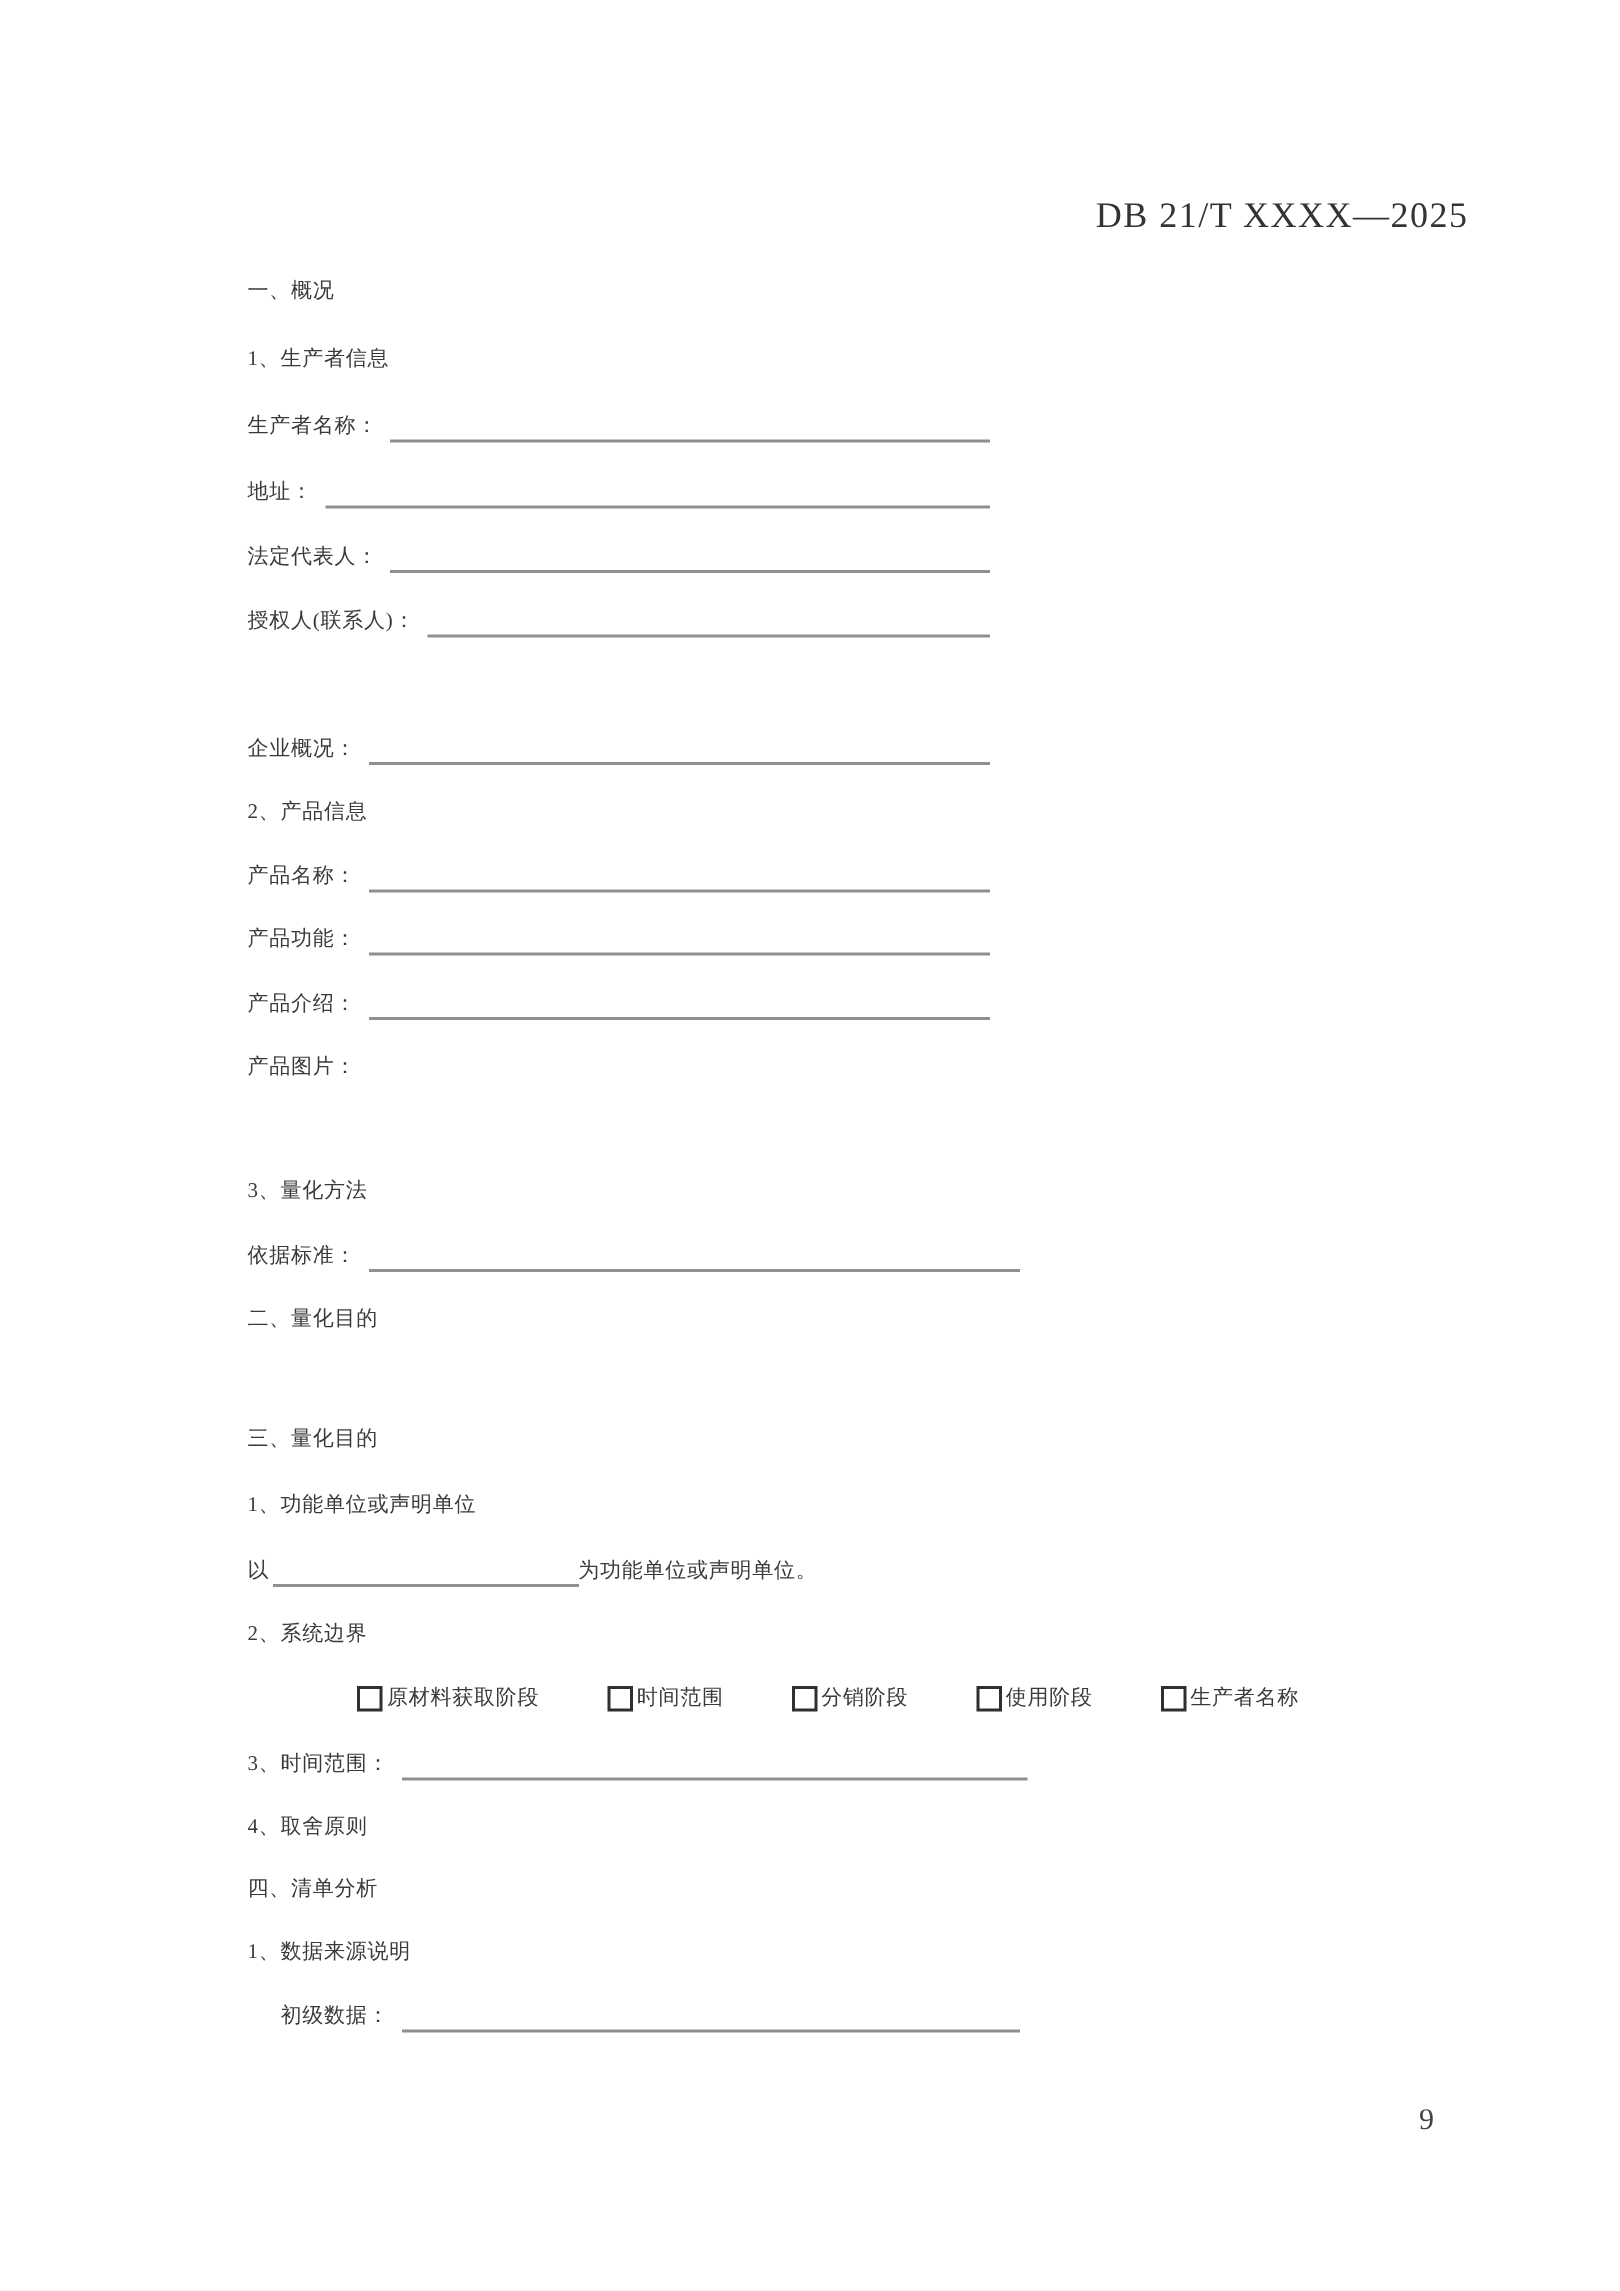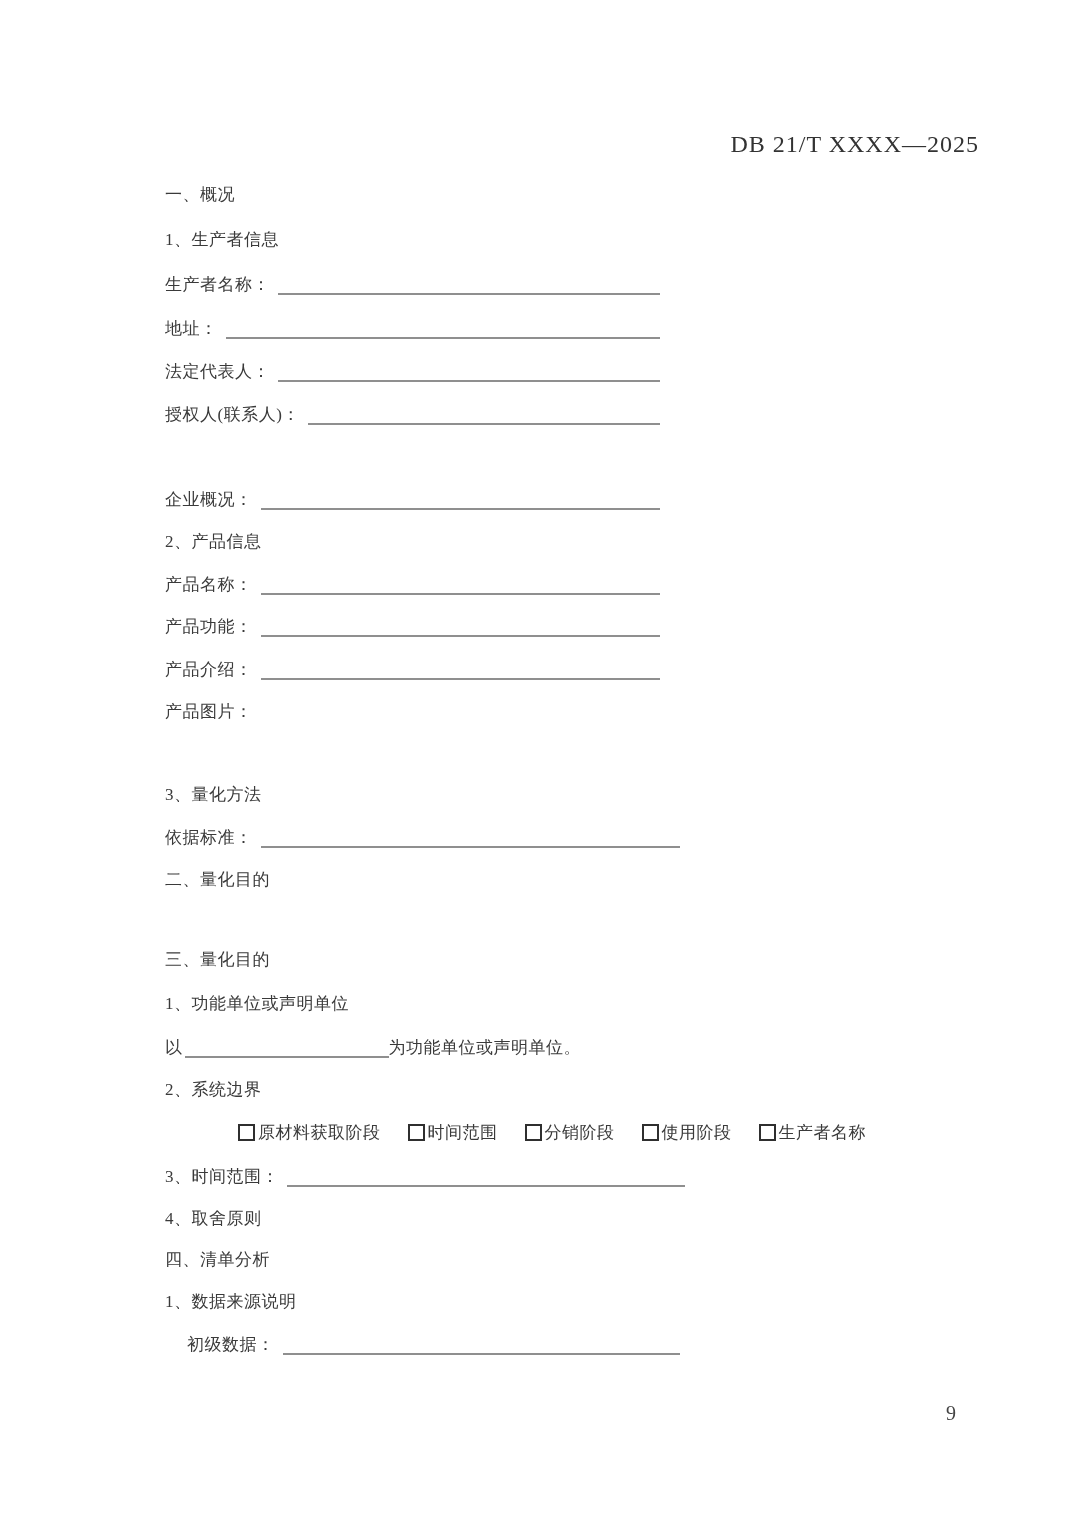--- a/index.html
+++ b/index.html
@@ -14,21 +14,21 @@
     background: #ffffff;
     font-family: "Liberation Serif", "DejaVu Serif", serif;
     color: #3a3a3a;
     overflow: hidden;
   }
   .row {
     position: absolute;
     left: 165px;
     height: 27px;
     line-height: 27px;
-    font-size: 17px;
+    font-size: 14px;
     letter-spacing: 0.5px;
     white-space: nowrap;
   }
   .doc-header {
     position: absolute;
     top: 131px;
     right: 101px;
     font-size: 24px;
     letter-spacing: 1px;
     color: #333333;
@@ -47,21 +47,21 @@
     margin-bottom: 3px;
     min-height: 1px;
   }
   .uline-fixed {
     display: inline-block;
     border-bottom: 2px solid #8f8f8f;
     margin-bottom: 3px;
   }
   .cbrow {
     display: flex;
-    gap: 27px;
+    gap: 45px;
     align-items: center;
     padding-left: 34px;
   }
   .cbitem {
     display: inline-flex;
     align-items: center;
   }
   .cbox {
     display: inline-block;
     width: 13px;

